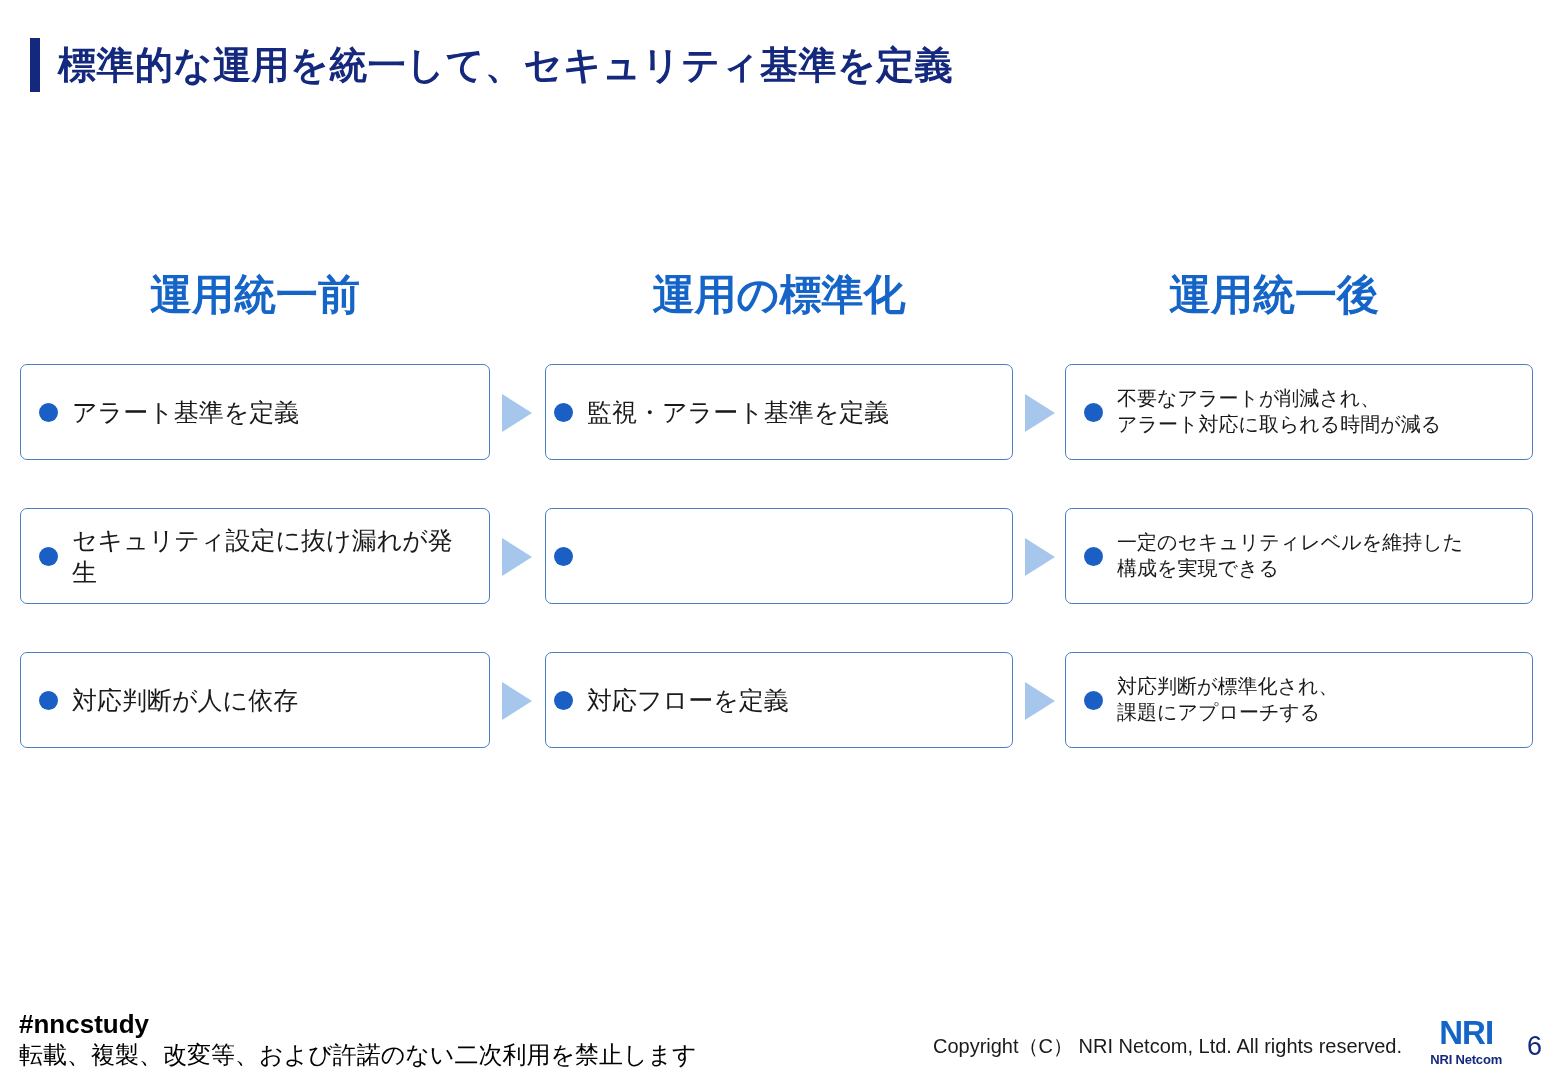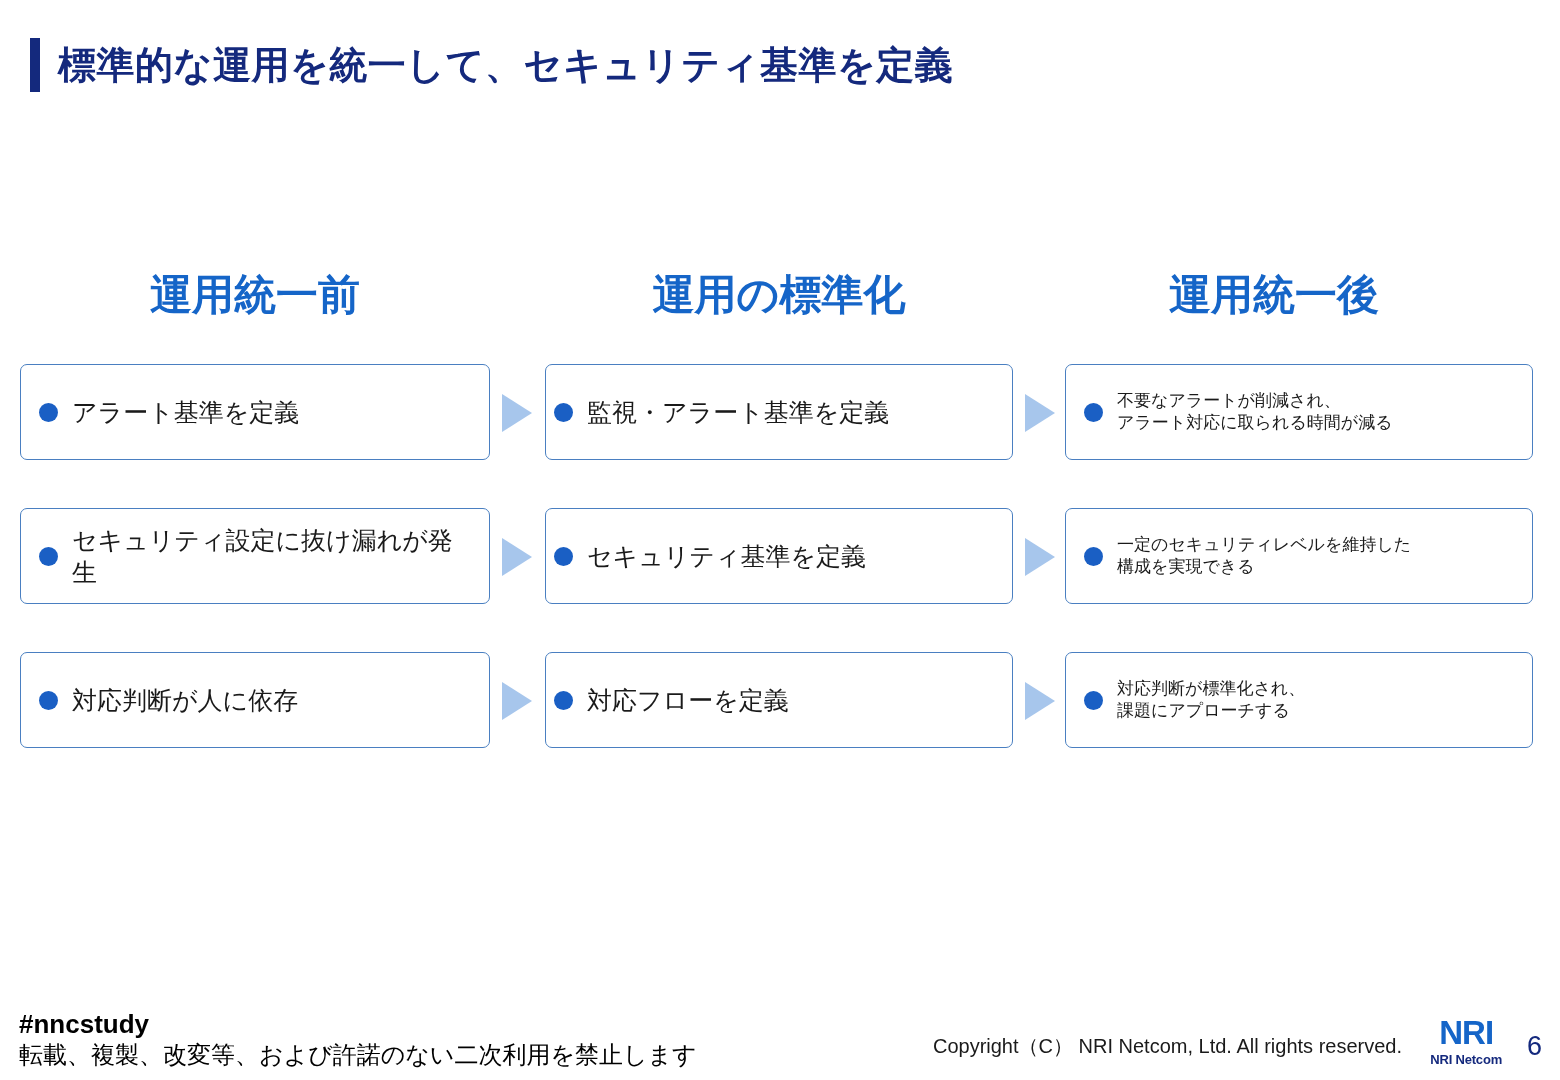--- a/index.html
+++ b/index.html
@@ -103,21 +103,21 @@
     flex: none;
     margin-right: 14px;
   }
   .box-text {
     font-size: 25px;
     color: #1a1a1a;
     line-height: 1.28;
     white-space: pre-line;
     font-weight: 500;
   }
-  .box.c2 .box-text { font-size: 17px; }
+  .box.c2 .box-text { font-size: 20px; }
 
   .arrow {
     position: absolute;
     top: 30px;
     width: 0;
     height: 0;
     border-top: 19px solid transparent;
     border-bottom: 19px solid transparent;
     border-left: 30px solid #a7c6ec;
   }
@@ -218,21 +218,20 @@
     </div>
 
     <div class="row">
       <div class="box c0">
         <span class="bullet"></span>
         <span class="box-text">セキュリティ設定に抜け漏れが発生</span>
       </div>
       <div class="arrow a0"></div>
       <div class="box c1">
         <span class="bullet"></span>
-        <span class="box-text">セキュリティ基準を定義</span>
       </div>
       <div class="arrow a1"></div>
       <div class="box c2">
         <span class="bullet"></span>
         <span class="box-text">一定のセキュリティレベルを維持した
 構成を実現できる</span>
       </div>
     </div>
 
     <div class="row">

